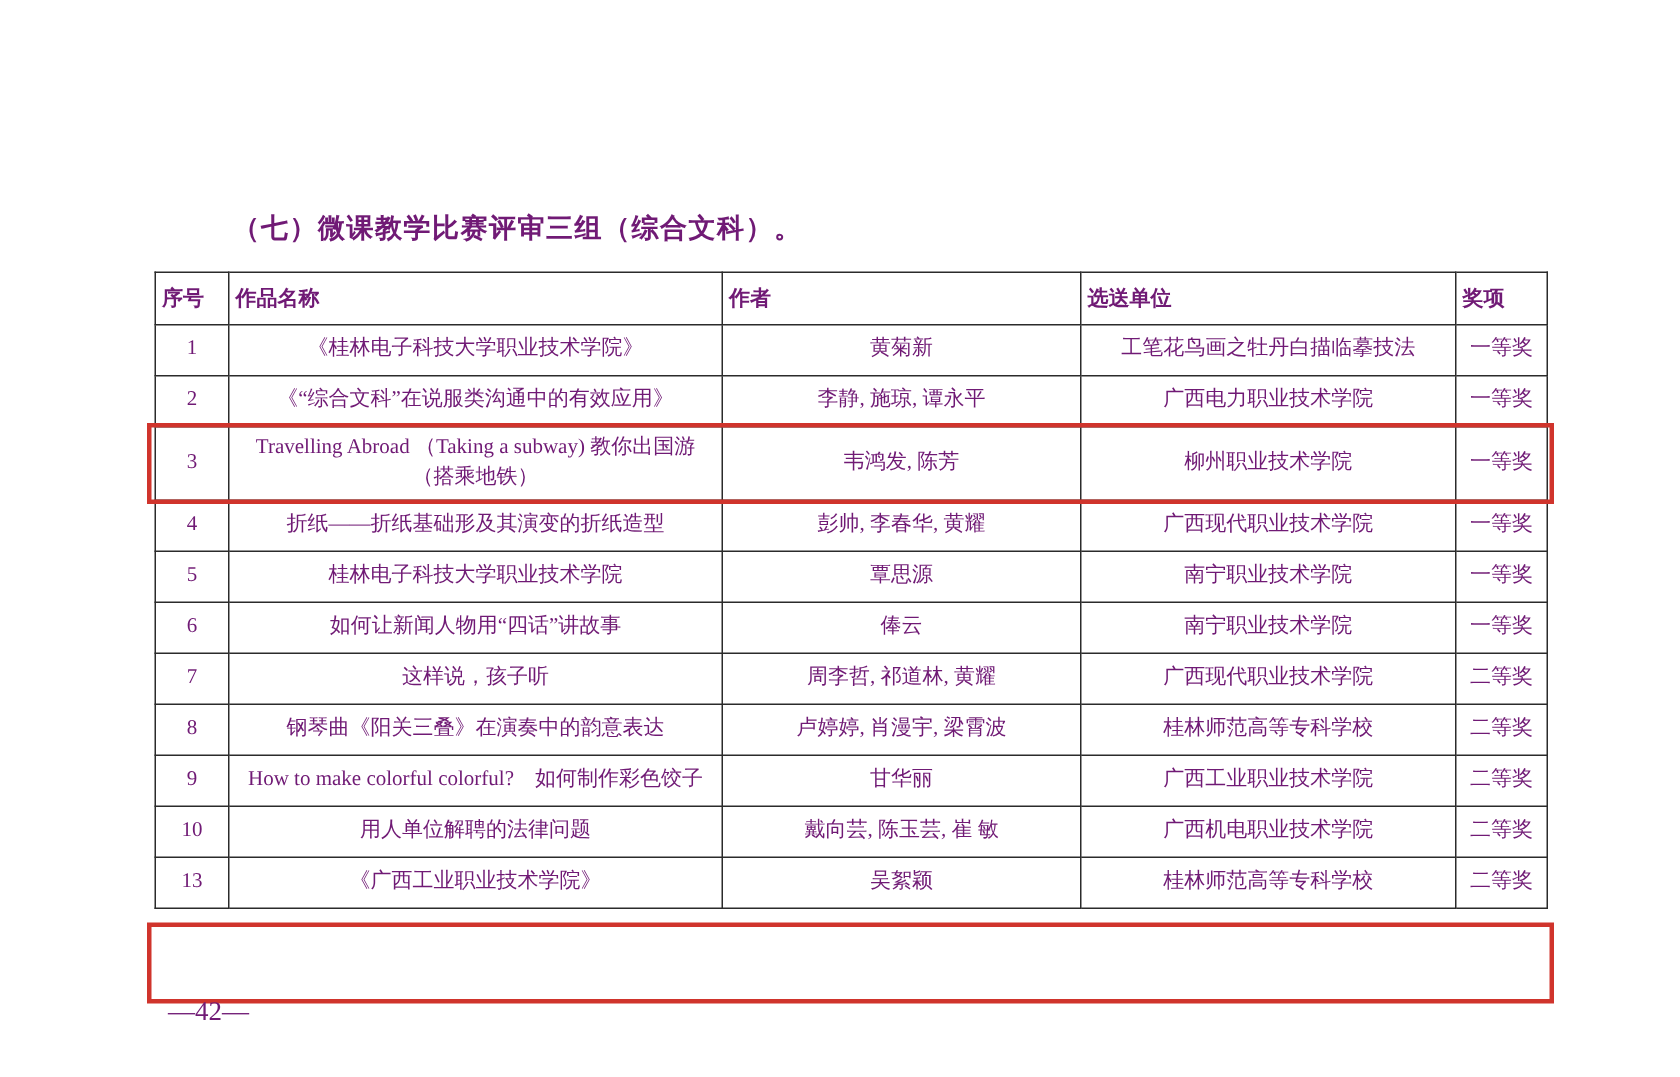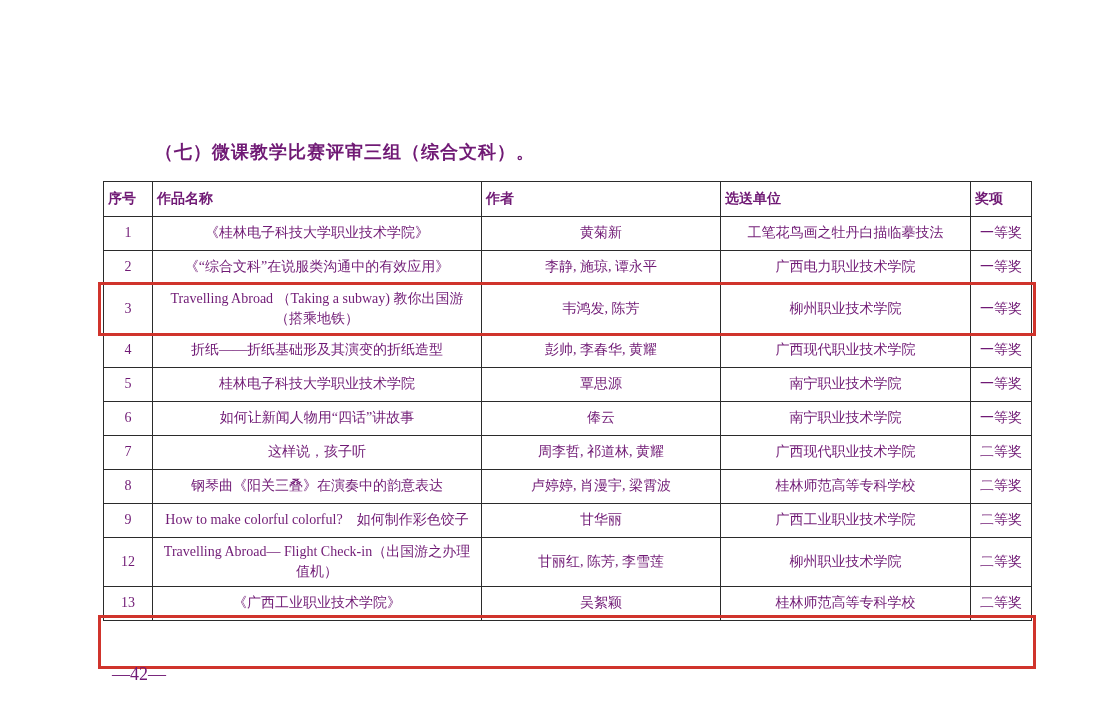--- a/index.html
+++ b/index.html
@@ -157,25 +157,25 @@
     <td>桂林师范高等专科学校</td>
     <td>二等奖</td>
   </tr>
           <tr>
     <td>9</td>
     <td>How to make colorful colorful?　如何制作彩色饺子</td>
     <td>甘华丽</td>
     <td>广西工业职业技术学院</td>
     <td>二等奖</td>
   </tr>
-          <tr class="hl-row">
-    <td>12</td>
-    <td>Travelling Abroad— Flight Check-in（出国游之办理值机）</td>
-    <td>甘丽红, 陈芳, 李雪莲</td>
-    <td>柳州职业技术学院</td>
+          <tr>
+    <td>10</td>
+    <td>用人单位解聘的法律问题</td>
+    <td>戴向芸, 陈玉芸, 崔 敏</td>
+    <td>广西机电职业技术学院</td>
     <td>二等奖</td>
   </tr>
           <tr>
     <td>13</td>
     <td>《广西工业职业技术学院》</td>
     <td>吴絮颖</td>
     <td>桂林师范高等专科学校</td>
     <td>二等奖</td>
   </tr>
         </tbody>

